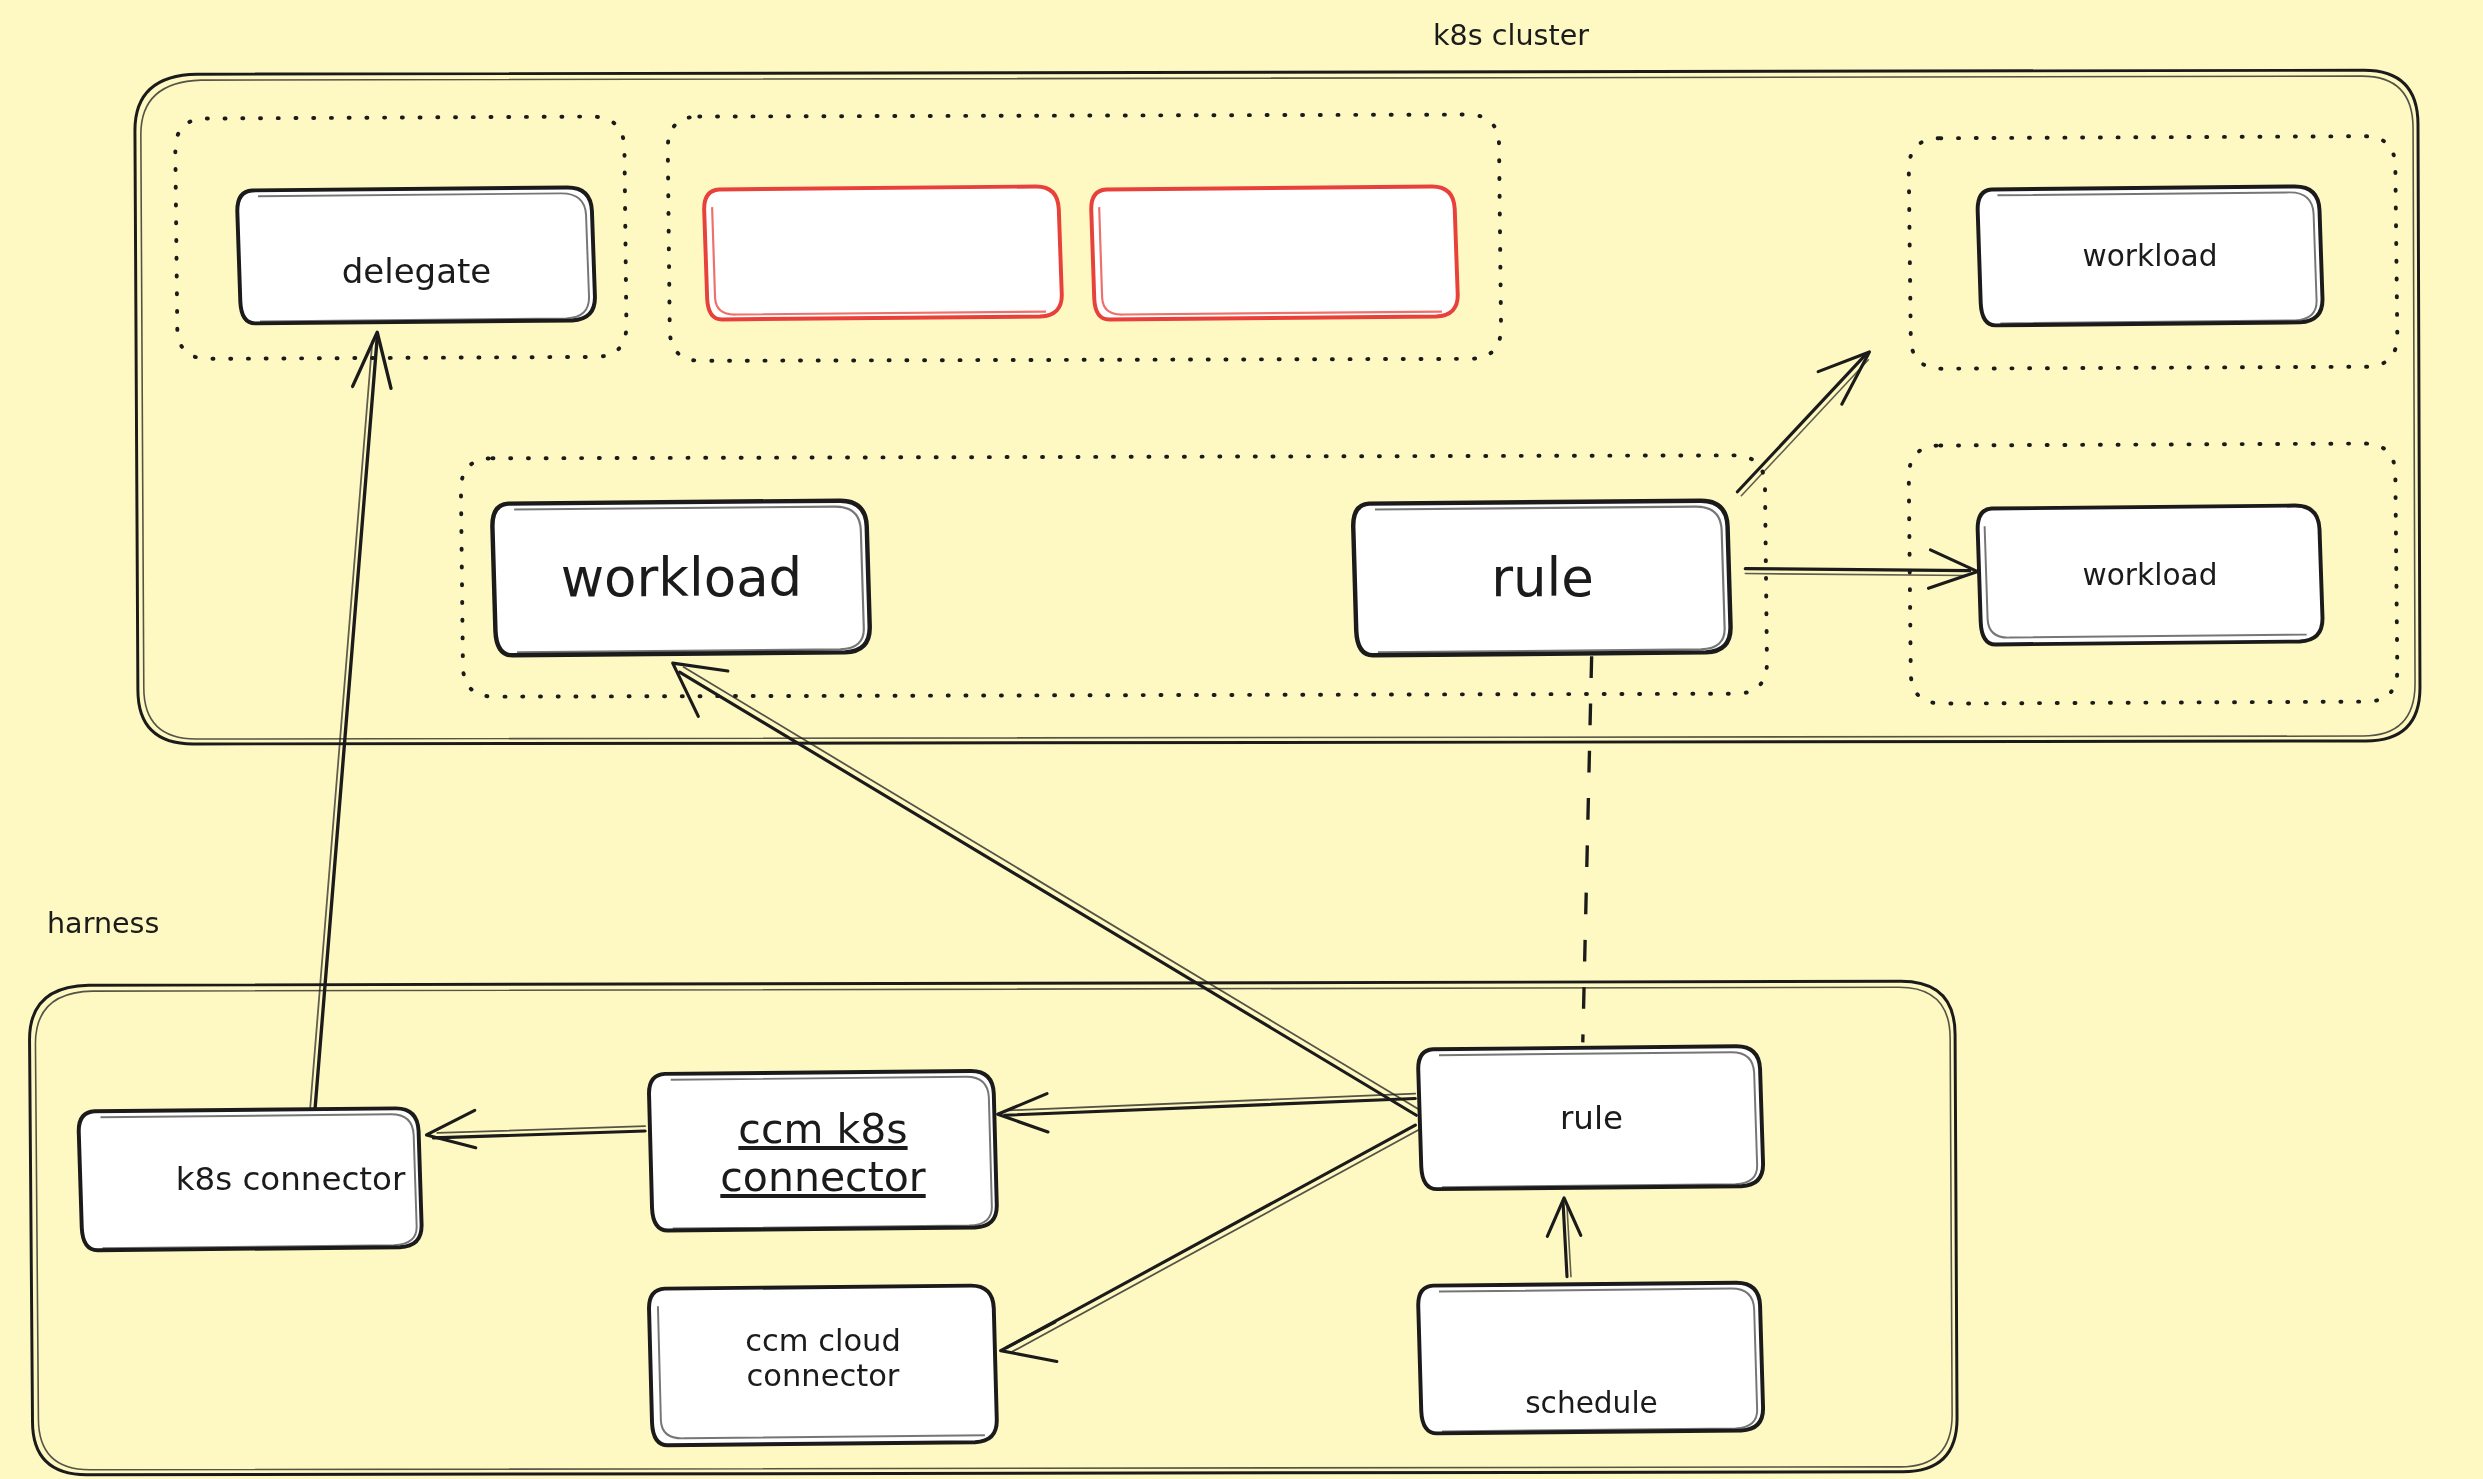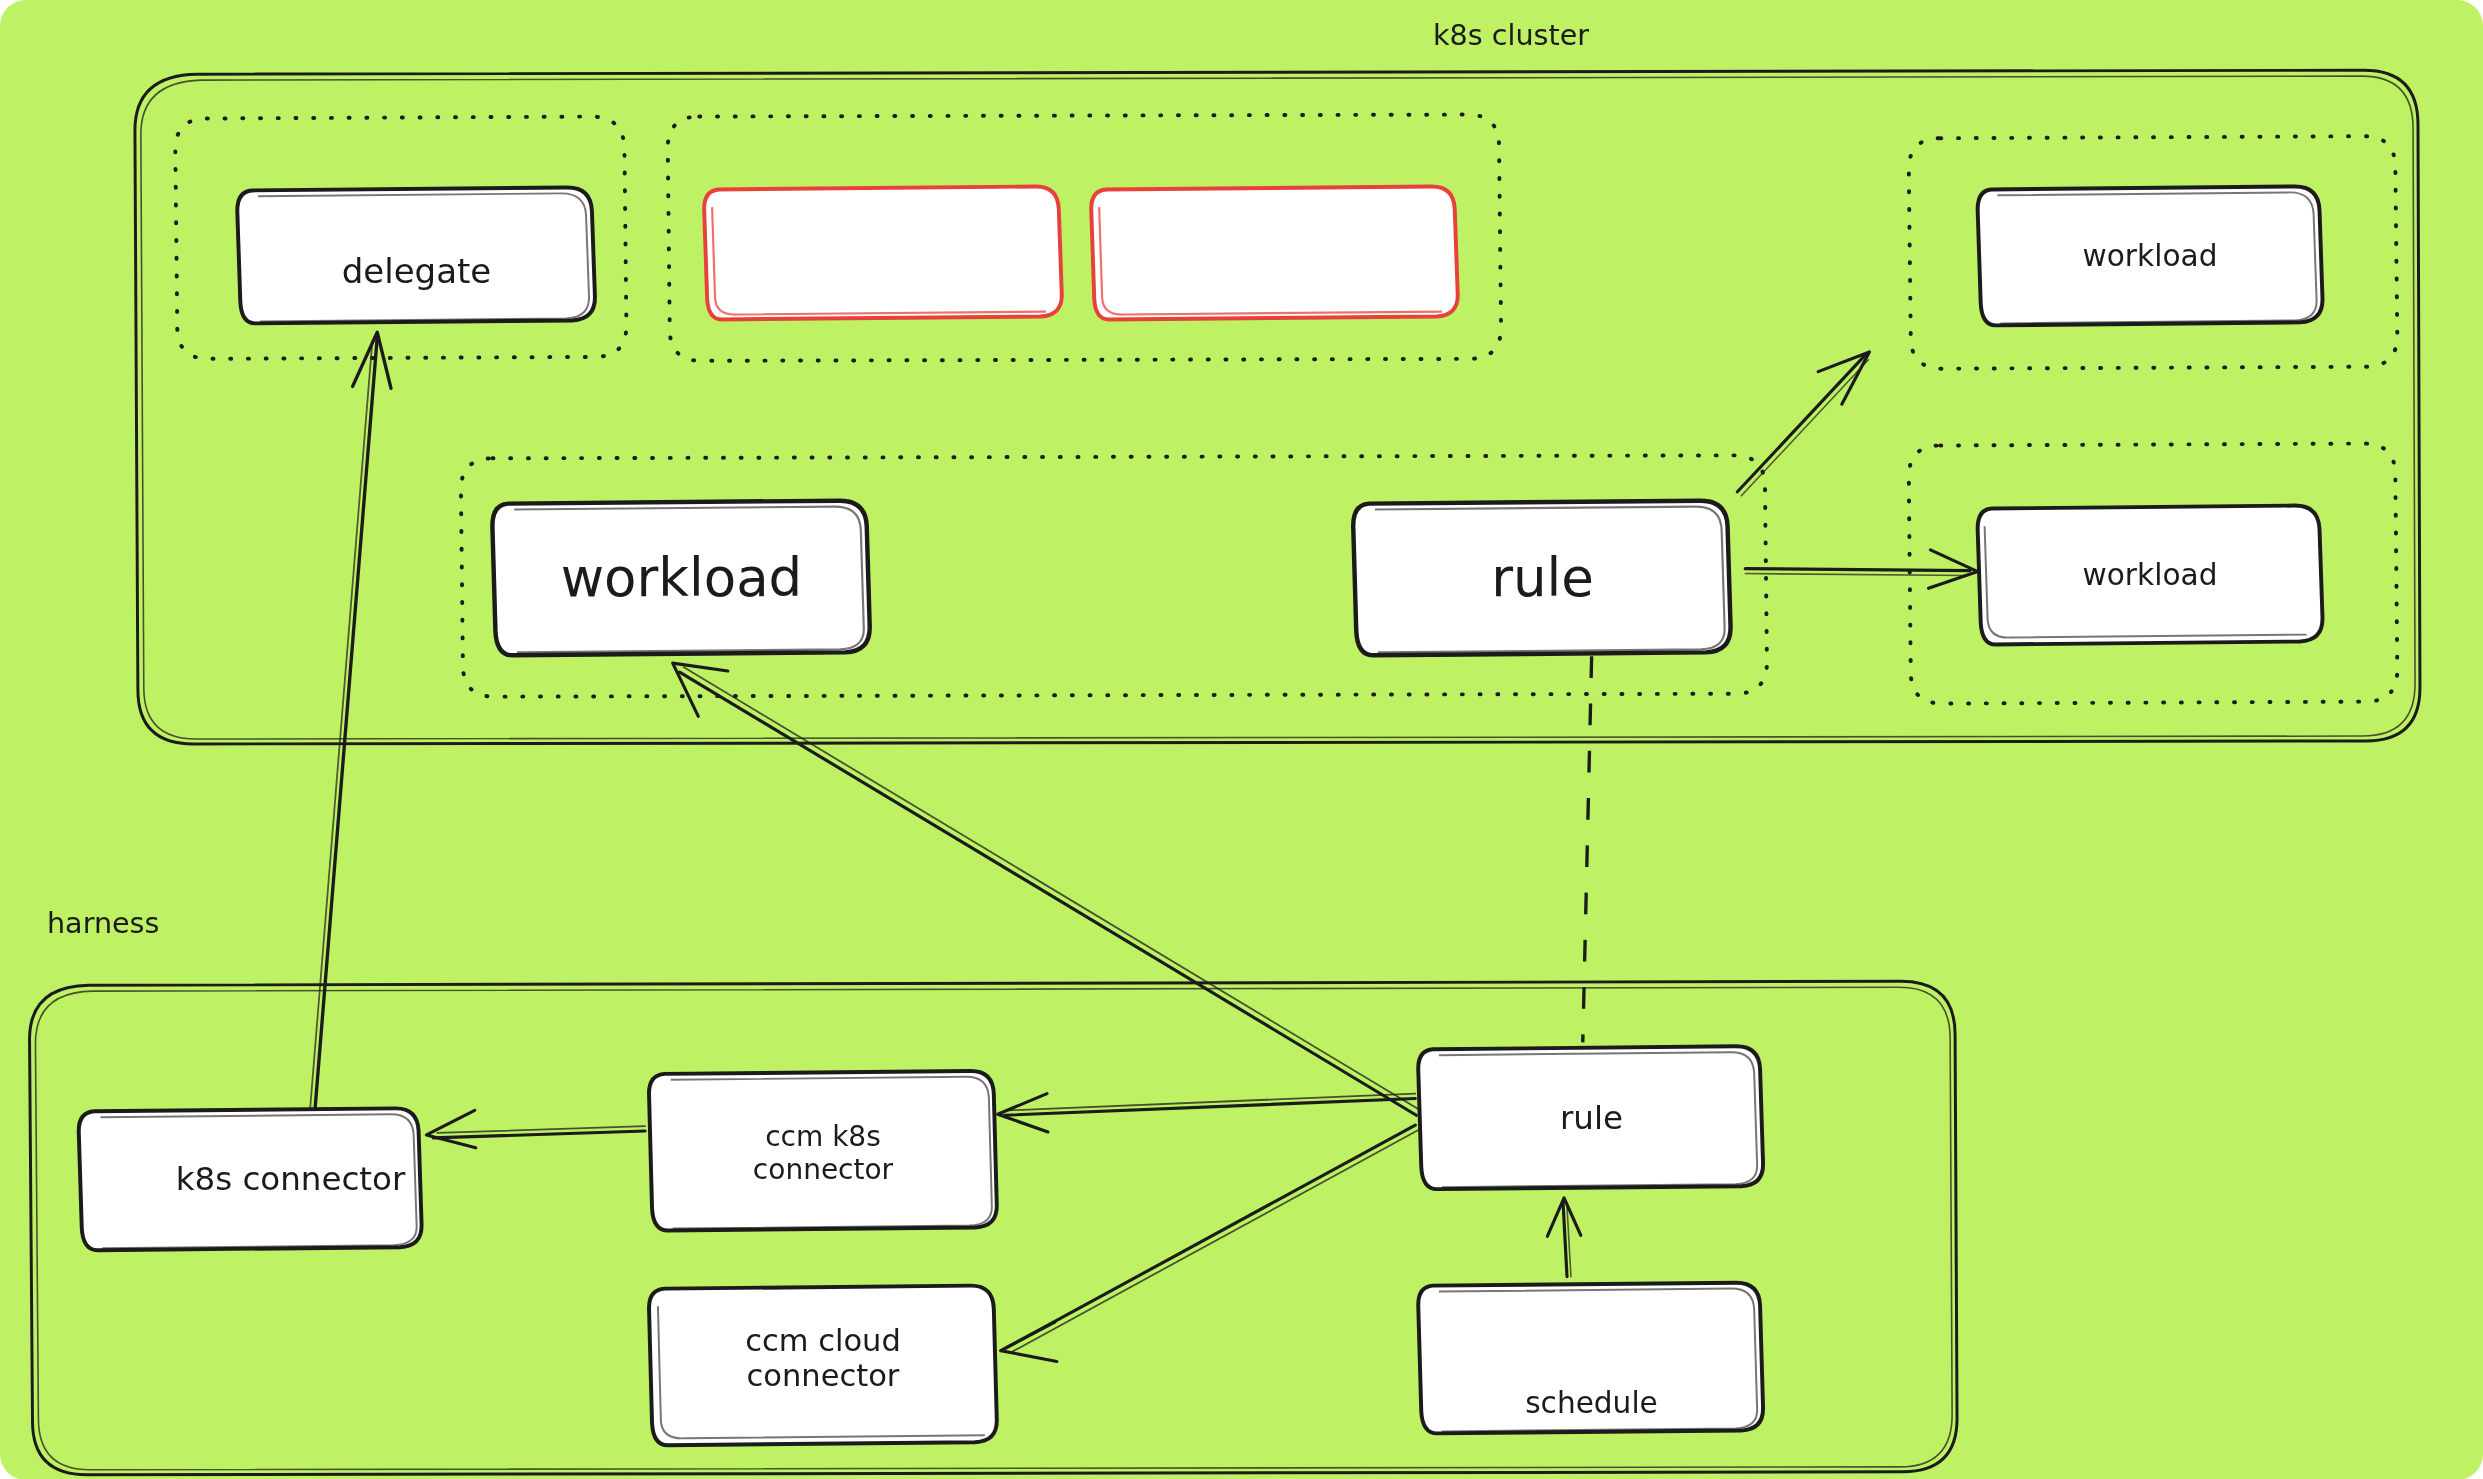--- a/index.html
+++ b/index.html
@@ -1,17 +1,17 @@
 <!DOCTYPE html>
 <html><head>
 <meta charset="utf-8">
 <style>
   html,body{margin:0;padding:0;background:#ffffff;}
   body{width:2483px;height:1480px;overflow:hidden;font-family:"DejaVu Sans",sans-serif;}
-  #stage{position:relative;width:2483px;height:1480px;background:#bef264;border-radius:26px;}
+  #stage{position:relative;width:2483px;height:1480px;background:#fef9c3;}
 
   svg.layer{position:absolute;left:0;top:0;width:2483px;height:1480px;overflow:visible;}
   .grp-title{
     position:absolute;
     font-family:"DejaVu Sans",sans-serif;
     color:#1b1b1b;
     font-size:28.6px;
     white-space:pre;
   }
   .node-text{
@@ -220,21 +220,21 @@
   <div class="node-text" style="left:1977px;top:186px;width:346px;height:139px;font-size:29.6px;">workload</div>
 
   <div class="node-text" style="left:1977px;top:505px;width:346px;height:139px;font-size:29.6px;">workload</div>
 
   <div class="node-text" style="left:492px;top:500px;width:379px;height:155px;font-size:53px;">workload</div>
 
   <div class="node-text" style="left:1353px;top:500px;width:379px;height:155px;font-size:53px;">rule</div>
 
   <div class="node-text" style="left:78px;top:1108px;width:345px;height:142px;font-size:32.5px;margin-left:40px;">k8s connector</div>
 
-  <div class="node-text" style="left:648px;top:1071px;width:350px;height:164px;font-size:28px;">ccm k8s
+  <div class="node-text" style="left:648px;top:1071px;width:350px;height:164px;font-size:41px;text-decoration:underline;">ccm k8s
 connector</div>
 
   <div class="node-text" style="left:648px;top:1286px;width:350px;height:144px;font-size:30.5px;">ccm cloud
 connector</div>
 
   <div class="node-text" style="left:1418px;top:1046px;width:347px;height:143px;font-size:32.5px;">rule</div>
 
   <div class="node-text" style="left:1418px;top:1283px;width:347px;height:151px;font-size:29.6px;margin-top:44px;">schedule</div>
 
 </div>

